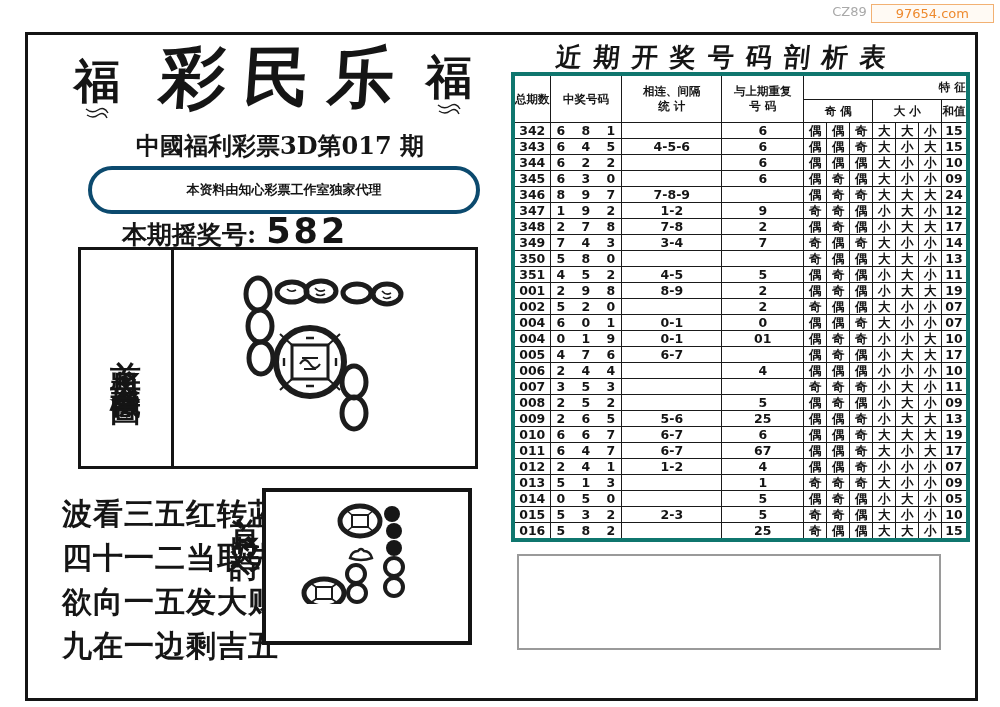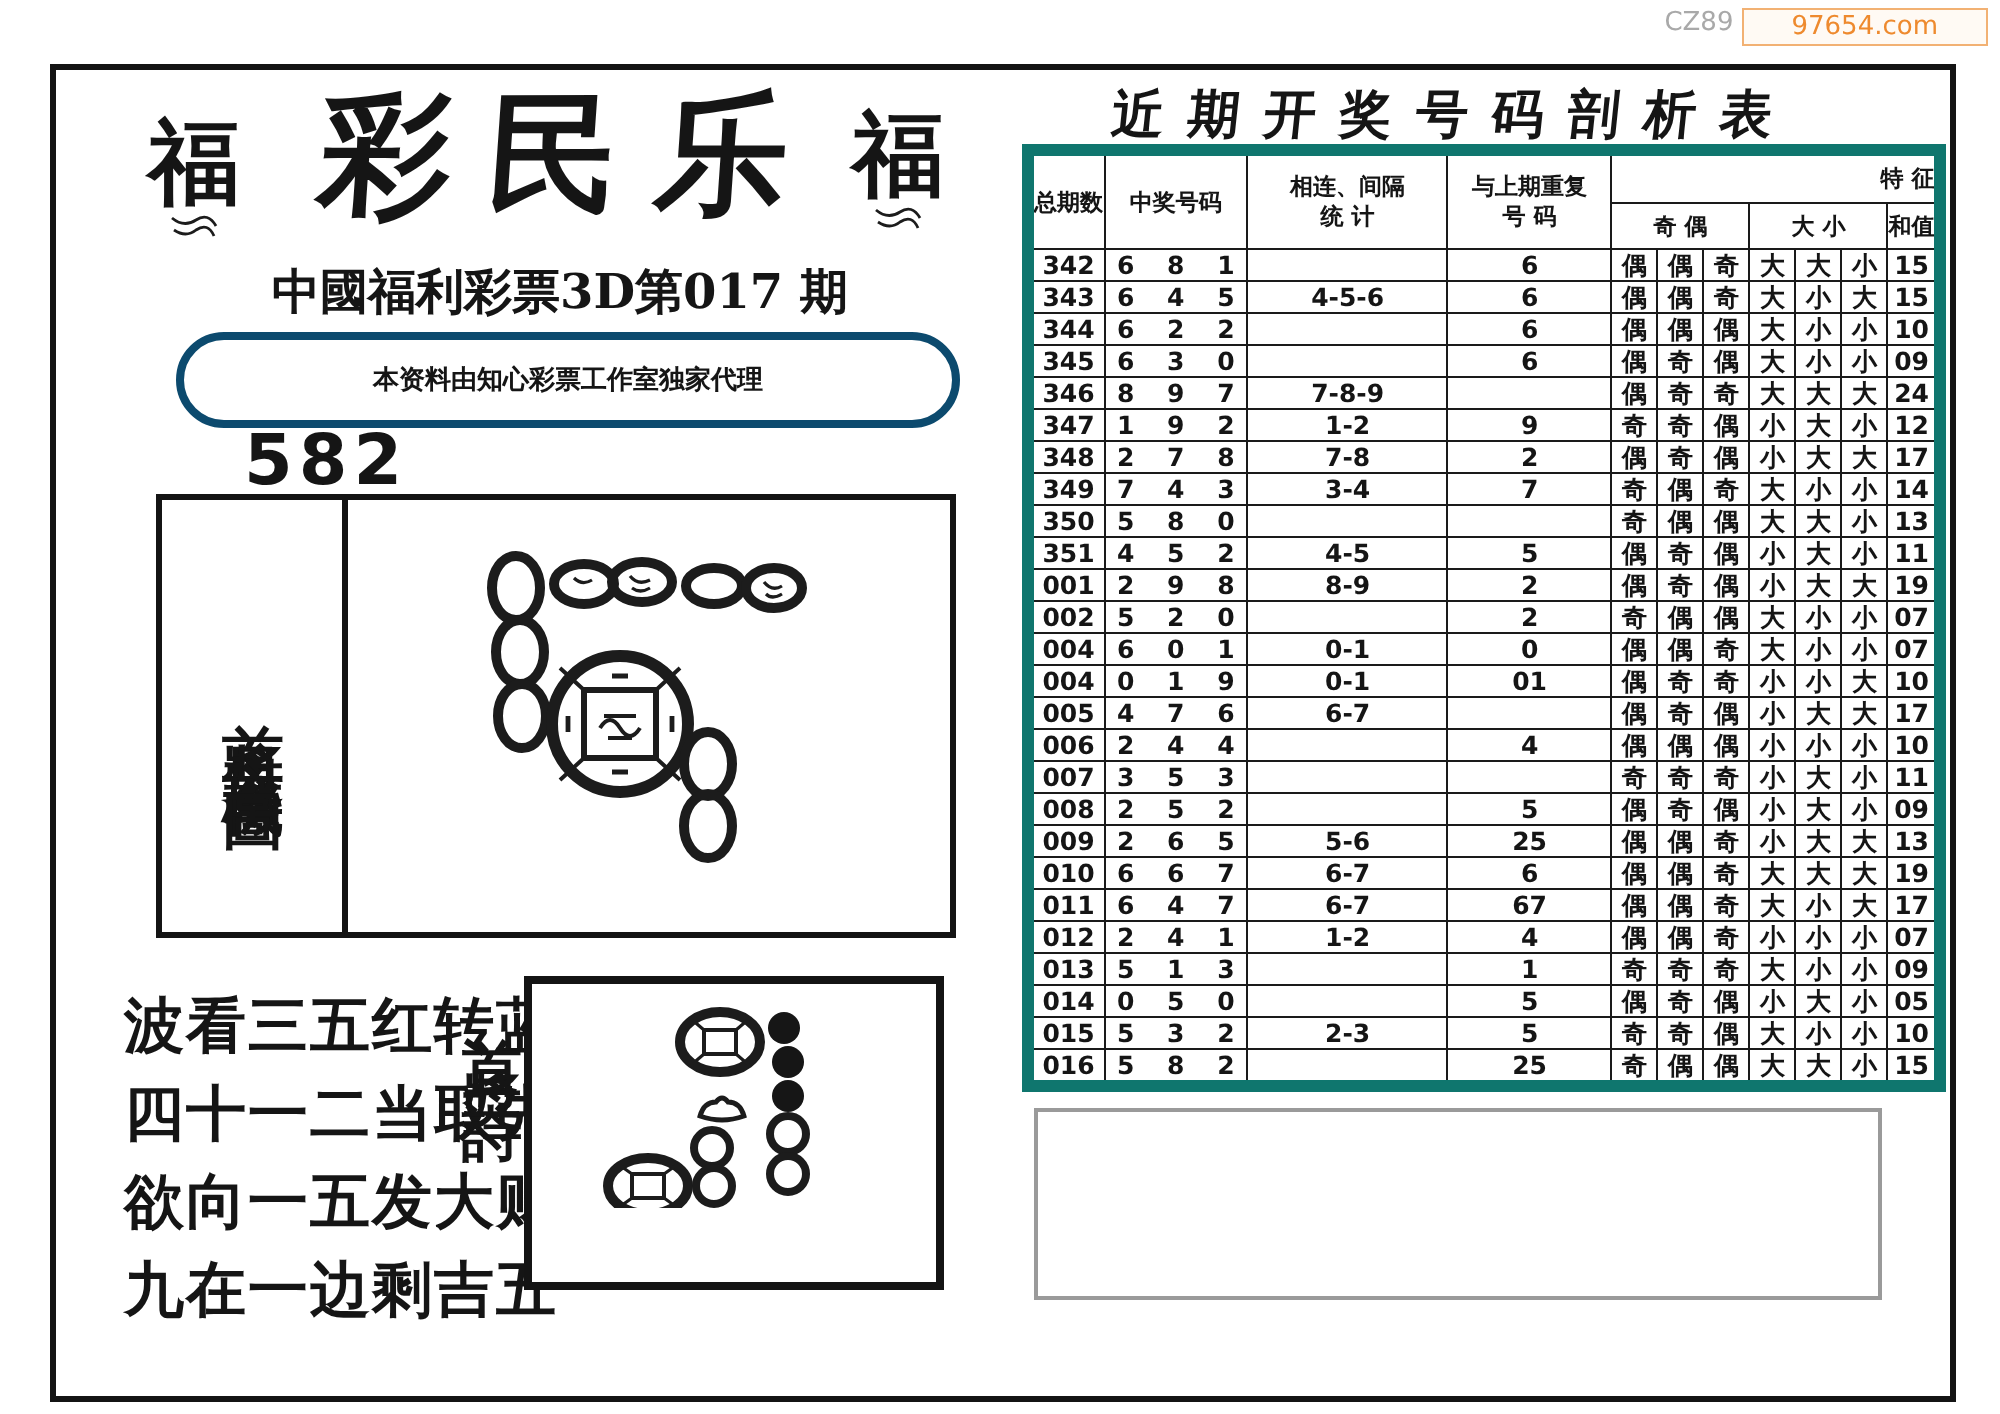--- a/index.html
+++ b/index.html
@@ -52,21 +52,21 @@
   .hint-box{left:262px;top:488px;width:202px;height:149px;border:4px solid #141414;overflow:hidden;background:#fff;}
   .hint-text{position:absolute;left:8px;top:112px;width:190px;font-size:14px;line-height:19px;color:#222;white-space:nowrap;}
 
   
   .table-title{left:517px;top:40px;width:420px;text-align:center;font-size:26px;font-weight:bold;
     letter-spacing:12px;font-family:"DejaVu Serif","Liberation Serif",serif;transform:skewX(-6deg);}
   table.analysis{position:absolute;left:511px;top:72px;border-collapse:collapse;table-layout:fixed;
     font-size:12.5px;font-weight:bold;}
   table.analysis th,table.analysis td{border:1px solid #1a1a1a;padding:0;text-align:center;
     height:15px;line-height:15px;overflow:hidden;white-space:nowrap;}
-  table.analysis{border:6px solid #0f766e;}
+  table.analysis{border:4px solid #0f766e;}
   table.analysis th{font-size:11.5px;font-weight:bold;}
   table.analysis .hdr-two{height:46px;line-height:15px;}
   table.analysis td.digits{letter-spacing:6px;text-align:center;padding-left:6px;}
   .note-box{left:517px;top:554px;width:420px;height:92px;border:2px solid #9a9a9a;background:#fff;}
 
   svg .ink{stroke:#1c1c1c;fill:none;}
 </style>
 </head>
 <body>
 
@@ -87,20 +87,21 @@
 <div class="abs calli fu fu-right">
   <span>福</span>
   <svg class="squig" viewBox="0 0 26 14">
     <path class="ink" d="M2 3 q6 5 12 1 q6 -4 10 3 M3 9 q6 4 11 0 q6 -4 9 3" stroke-width="1.4"></path>
   </svg>
 </div>
 <div class="abs masthead-subtitle">中國福利彩票3D第017 期</div>
 
 <div class="abs agency-oval">本资料由知心彩票工作室独家代理</div>
 <div class="abs draw-line">
+  <span class="draw-label">本期摇奖号:</span>
   <span class="draw-number">582</span>
 </div>
 
 <div class="abs mystery-box">
   <div class="mystery-label">
     <span class="vert">首獎玄機圖</span>
   </div>
   <div class="mystery-canvas">
     <svg width="298" height="210" viewBox="0 0 298 210">
 

